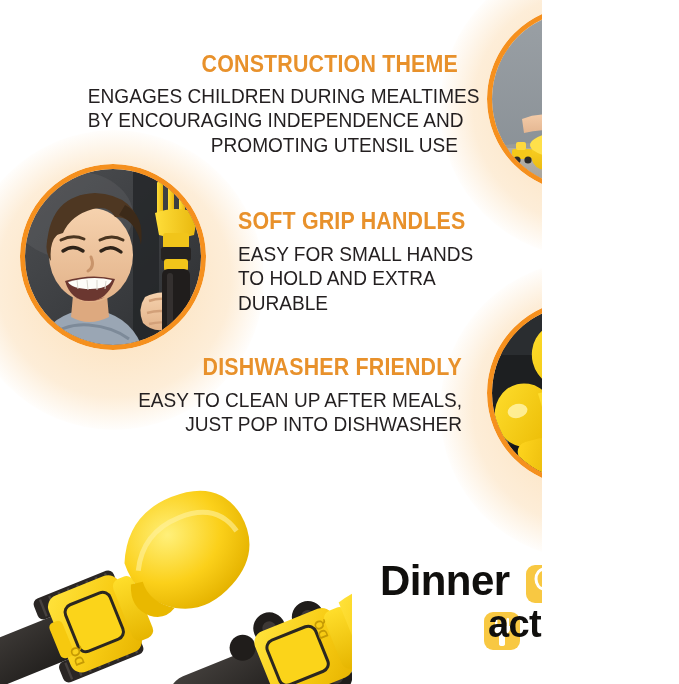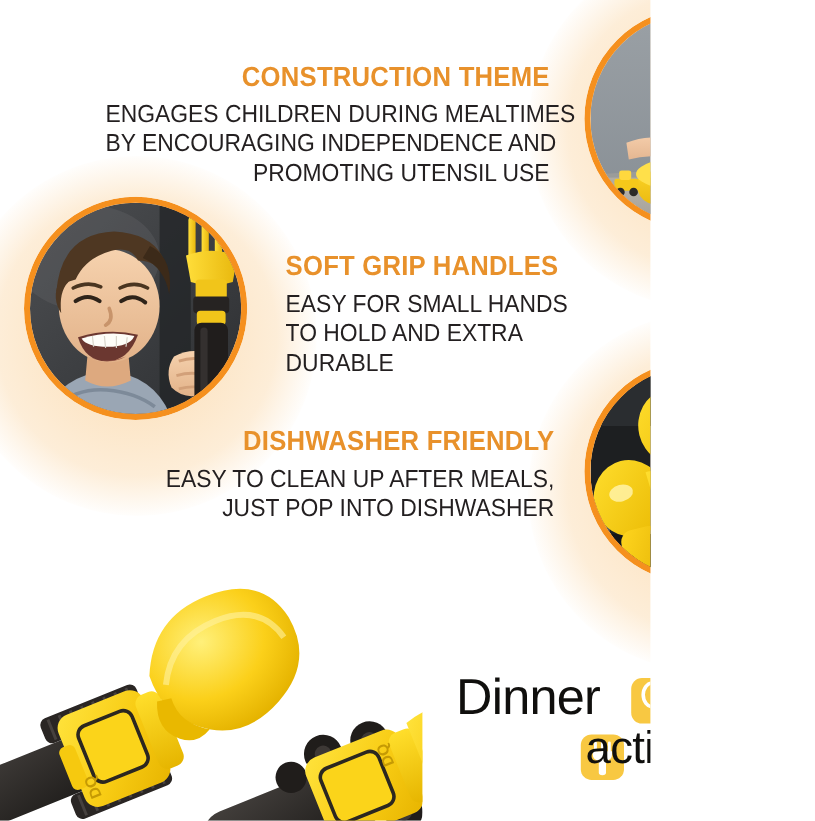--- a/index.html
+++ b/index.html
@@ -68,21 +68,21 @@
   }
   .body.r{text-align:right;transform-origin:100% 50%;}
   .body.l{text-align:left;transform-origin:0% 50%;}
   .body .ln{display:block;white-space:nowrap;}
 
   
   #logo{position:absolute;left:378px;top:557px;width:290px;height:105px;}
   .logo-word{
     position:absolute;
     color:#100F0D;
-    font-weight:normal;
+    font-weight:bold;
     letter-spacing:-0.6px;
   }
   #logo-dinner{left:2px;top:0px;font-size:42px;}
   #logo-active{left:110px;top:46px;font-size:38px;}
   .logo-badge{
     position:absolute;
     background:#F8C842;
     border-radius:9px;
   }
   #badge-spoon{left:148px;top:8px;width:36px;height:38px;}

